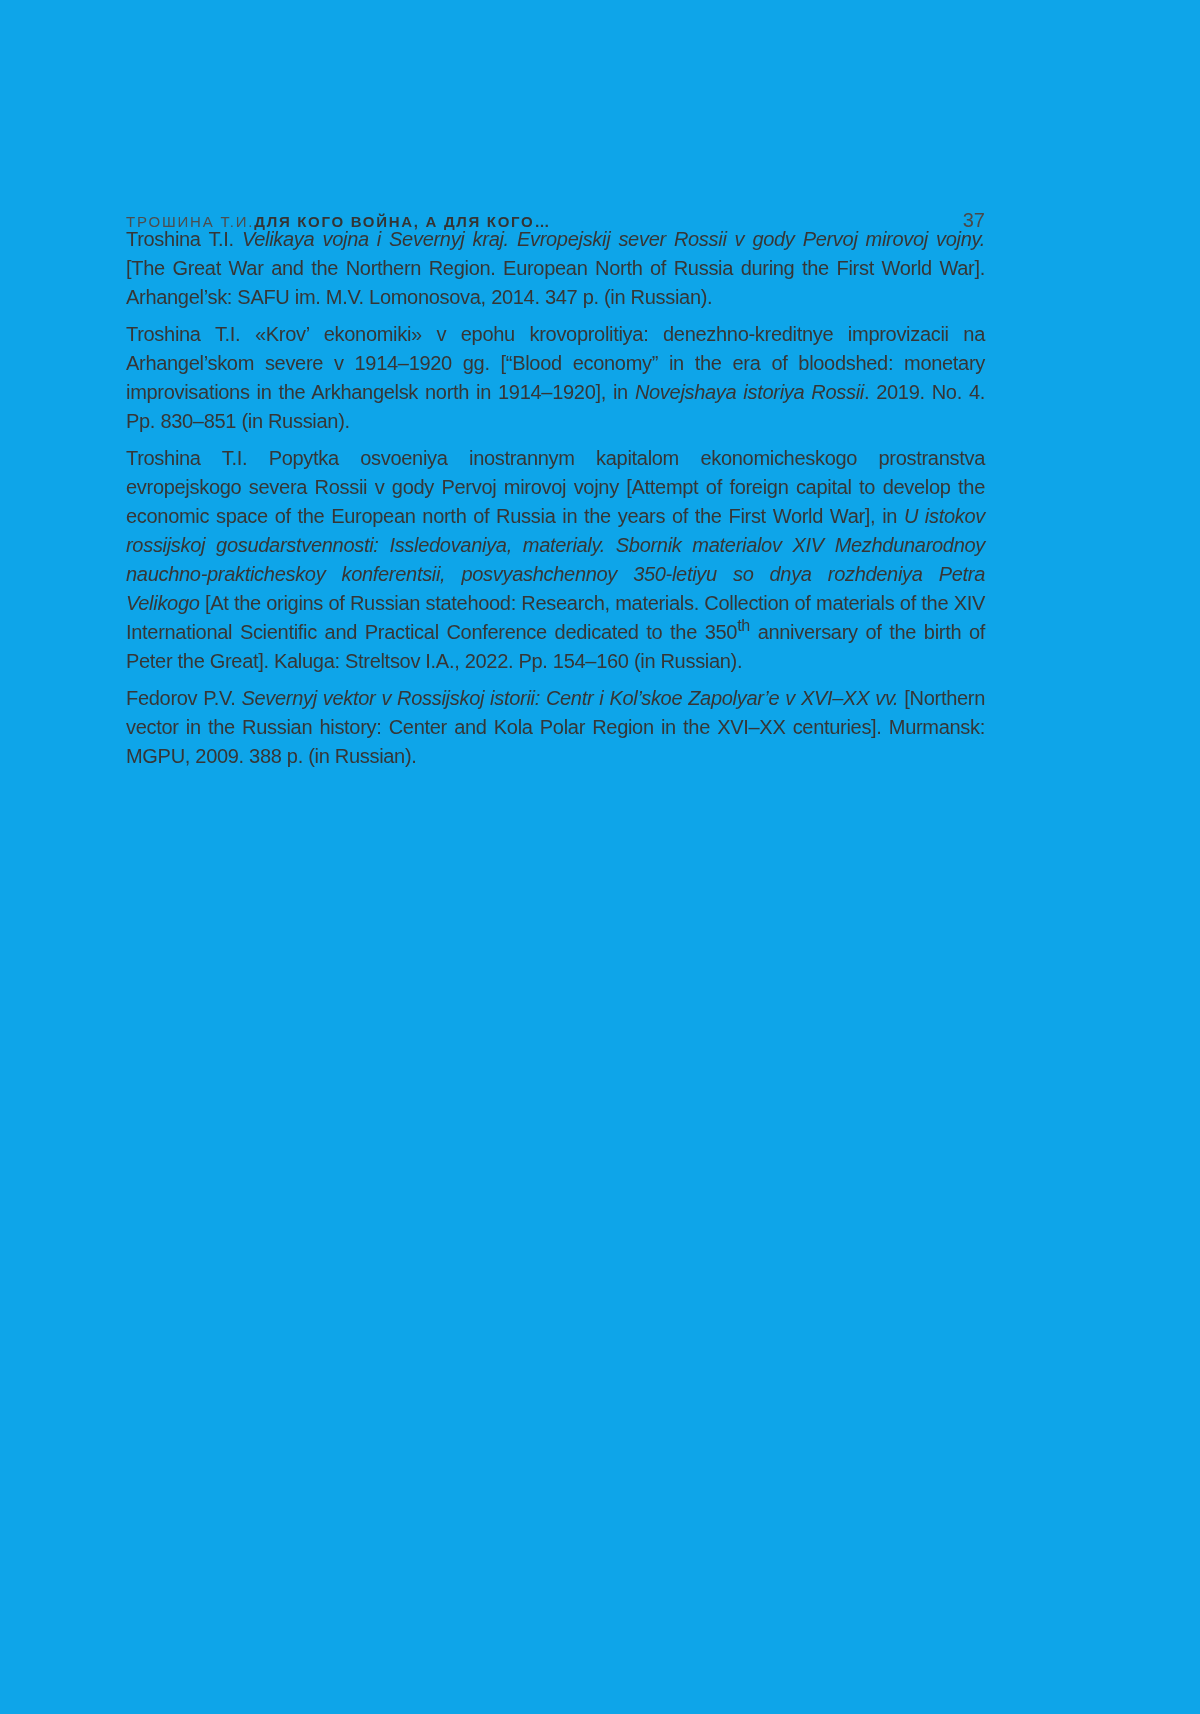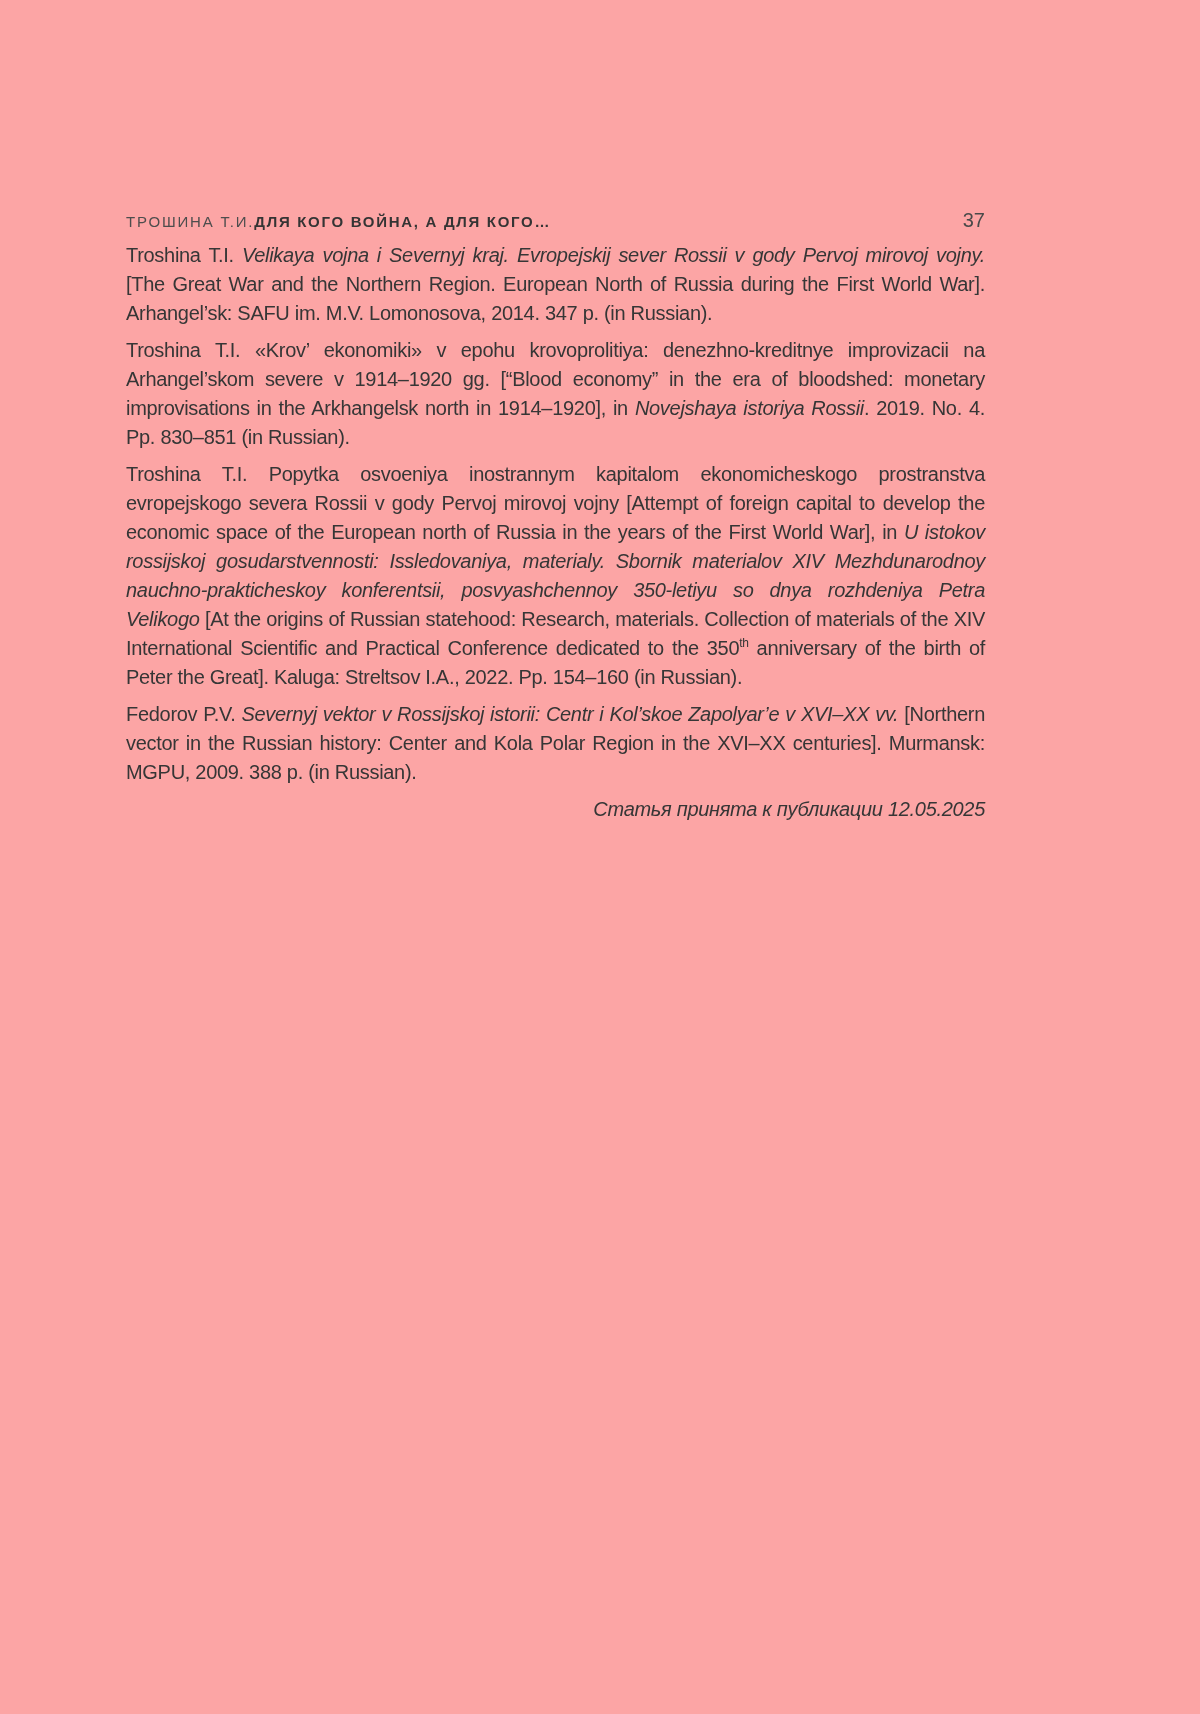--- a/index.html
+++ b/index.html
@@ -4,21 +4,21 @@
 <style>
   html, body {
     margin: 0;
     padding: 0;
     background: #ffffff;
   }
   .page {
     position: relative;
     width: 1200px;
     height: 1714px;
-    background: #fca5a5;
+    background: #0ea5e9;
     font-family: "Liberation Sans", sans-serif;
     overflow: hidden;
   }
   .running-header {
     position: absolute;
     left: 126px;
     top: 163px;
     width: 859px;
     display: flex;
     align-items: baseline;
@@ -38,35 +38,35 @@
   }
   .rh-page-number {
     margin-left: auto;
     font-size: 20px;
     color: #4a4a4a;
     margin-top: 46px;
   }
   .content {
     position: absolute;
     left: 126px;
-    top: 241px;
+    top: 225px;
     width: 859px;
   }
   p.reference {
     margin: 0 0 8px 0;
     font-size: 20px;
     line-height: 29px;
     letter-spacing: -0.3px;
     color: #363636;
     text-align: justify;
   }
   p.reference:last-of-type { }
   .run-italic { font-style: italic; }
   .run-sup {
-    font-size: 12px;
+    font-size: 16px;
     vertical-align: super;
     line-height: 0;
   }
   .acceptance {
     margin: 2px 0 0 0;
     font-size: 20px;
     line-height: 29px;
     letter-spacing: -0.3px;
     color: #363636;
     font-style: italic;
@@ -84,16 +84,15 @@
     <span class="rh-page-number">37</span>
   </header>
 
   <main class="content">
     <div id="references-container">
         <p class="reference"><span class="run-normal">Troshina T.I. </span><span class="run-italic">Velikaya vojna i Severnyj kraj. Evropejskij sever Rossii v gody Pervoj mirovoj vojny.</span><span class="run-normal"> [The Great War and the Northern Region. European North of Russia during the First World War]. Arhangel’sk: SAFU im. M.V. Lomonosova, 2014. 347 p. (in Russian).</span></p>
         <p class="reference"><span class="run-normal">Troshina T.I. «Krov’ ekonomiki» v epohu krovoprolitiya: denezhno-kreditnye improvizacii na Arhangel’skom severe v 1914–1920 gg. [“Blood economy” in the era of bloodshed: monetary improvisations in the Arkhangelsk north in 1914–1920], in </span><span class="run-italic">Novejshaya istoriya Rossii</span><span class="run-normal">. 2019. No. 4. Pp. 830–851 (in Russian).</span></p>
         <p class="reference"><span class="run-normal">Troshina T.I. Popytka osvoeniya inostrannym kapitalom ekonomicheskogo prostranstva evropejskogo severa Rossii v gody Pervoj mirovoj vojny [Attempt of foreign capital to develop the economic space of the European north of Russia in the years of the First World War], in </span><span class="run-italic">U istokov rossijskoj gosudarstvennosti: Issledovaniya, materialy. Sbornik materialov XIV Mezhdunarodnoy nauchno-prakticheskoy konferentsii, posvyashchennoy 350-letiyu so dnya rozhdeniya Petra Velikogo</span><span class="run-normal"> [At the origins of Russian statehood: Research, materials. Collection of materials of the XIV International Scientific and Practical Conference dedicated to the 350</span><sup class="run-sup">th</sup><span class="run-normal"> anniversary of the birth of Peter the Great]. Kaluga: Streltsov I.A., 2022. Pp. 154–160 (in Russian).</span></p>
         <p class="reference"><span class="run-normal">Fedorov P.V. </span><span class="run-italic">Severnyj vektor v Rossijskoj istorii: Centr i Kol’skoe Zapolyar’e v XVI–XX vv.</span><span class="run-normal"> [Northern vector in the Russian history: Center and Kola Polar Region in the XVI–XX centuries]. Murmansk: MGPU, 2009. 388 p. (in Russian).</span></p>
       </div>
-    <p class="acceptance">Статья принята к публикации 12.05.2025</p>
   </main>
 
 </div>
 
 </body></html>

